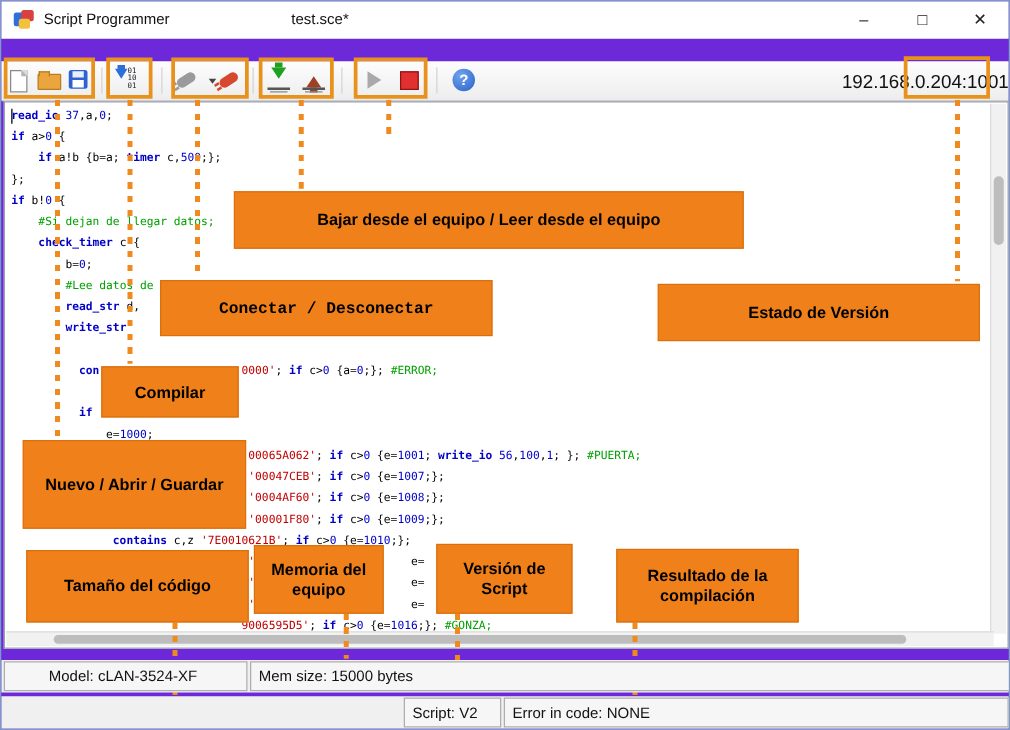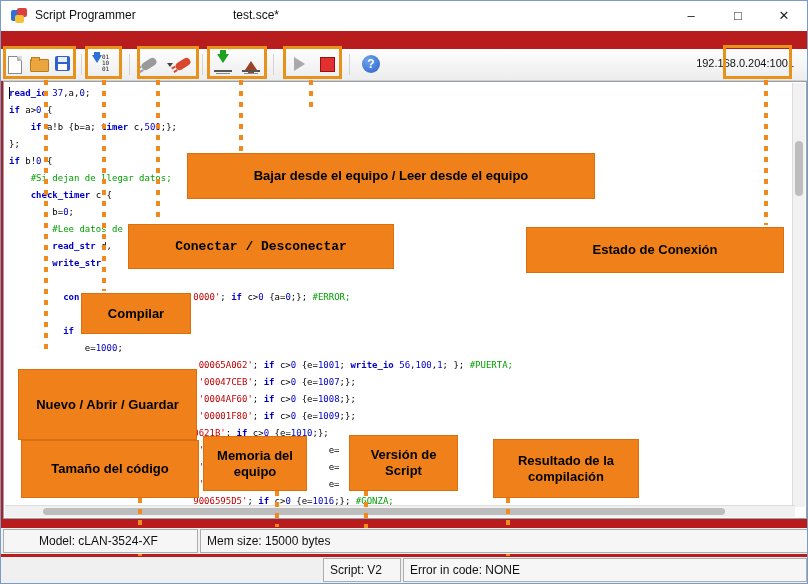--- a/index.html
+++ b/index.html
@@ -1,16 +1,16 @@
 <!DOCTYPE html>
 <html><head>
 <meta charset="utf-8">
 <style>
   html,body{margin:0;padding:0;background:#ffffff;}
-  #canvas{position:relative;width:808px;height:584px;background:#b91c1c;overflow:hidden;
+  #canvas{position:relative;width:808px;height:584px;background:#6d28d9;overflow:hidden;
           font-family:"Liberation Sans",sans-serif;border:1px solid #7a9cc4;box-sizing:border-box;}
 
   
   .titlebar{position:absolute;left:0;top:0;width:100%;height:30px;background:#ffffff;}
   .appicon{position:absolute;left:10px;top:7px;width:17px;height:16px;}
   .appicon .b1{position:absolute;left:0;top:2px;width:11px;height:11px;background:#2e6fd8;border-radius:2px;}
   .appicon .b2{position:absolute;left:6px;top:0;width:10px;height:9px;background:#d94040;border-radius:2px;}
   .appicon .b3{position:absolute;left:4px;top:7px;width:9px;height:8px;background:#f3c13a;border-radius:2px;}
   .apptitle{position:absolute;left:34px;top:7px;font-size:12px;color:#111;}
   .filename{position:absolute;left:232px;top:7px;font-size:12px;color:#111;}
@@ -19,21 +19,21 @@
   
   .menubar{position:absolute;left:0;top:30px;width:100%;height:18px;background:#ffffff;font-size:12px;color:#111;}
   .menuitem{display:inline-block;padding:1px 7px 2px 7px;}
   .menuitem b{font-weight:normal;text-decoration:underline;}
 
   
   .toolbar{position:absolute;left:0;top:48px;width:100%;height:31px;
            background:linear-gradient(#fdfdfd,#ededed);border-bottom:1px solid #cfcfcf;}
   .tbtn{position:absolute;top:3px;width:24px;height:25px;}
   .sep{position:absolute;top:5px;width:1px;height:21px;background:#d4d4d4;}
-  .ip{position:absolute;right:13px;top:8px;font-size:11px;color:#111;}
+  .ip{position:absolute;right:0;top:8px;font-size:15px;color:#111;}
 
   
   .i-page{position:absolute;left:5px;top:4px;width:12px;height:16px;background:#fff;border:1px solid #8a8a8a;}
   .i-page:after{content:"";position:absolute;right:-1px;top:-1px;border-style:solid;border-width:0 5px 5px 0;border-color:transparent #dcdcdc #b5b5b5 transparent;}
   .i-folder{position:absolute;left:3px;top:7px;width:17px;height:11px;background:#eaa53e;border:1px solid #b97d1d;border-radius:1px;}
   .i-folder:before{content:"";position:absolute;left:0;top:-3px;width:7px;height:3px;background:#eaa53e;border:1px solid #b97d1d;border-bottom:none;}
   .i-floppy{position:absolute;left:4px;top:4px;width:15px;height:15px;background:#2d62cf;border-radius:2px;}
   .i-floppy:before{content:"";position:absolute;left:3px;top:1px;width:9px;height:5px;background:#e8eefc;}
   .i-floppy:after{content:"";position:absolute;left:3px;top:8px;width:9px;height:6px;background:#ffffff;}
   .i-darr{position:absolute;left:3px;top:3px;width:0;height:0;border:5px solid transparent;border-top:8px solid #2e6fd8;}
@@ -184,23 +184,23 @@
       <div class="dotline" style="left: 155px; top: 79px; height: 142px;"></div>
       <div class="dotline" style="left: 238px; top: 79px; height: 71px;"></div>
       <div class="dotline" style="left: 308px; top: 79px; height: 28px;"></div>
       <div class="dotline" style="left: 763px; top: 79px; height: 145px;"></div>
       <div class="dotline" style="left: 137px; top: 497px; height: 58px;"></div>
       <div class="dotline" style="left: 274px; top: 490px; height: 36px;"></div>
       <div class="dotline" style="left: 363px; top: 490px; height: 65px;"></div>
       <div class="dotline" style="left: 505px; top: 497px; height: 58px;"></div>
       <div class="note" style="left: 186px; top: 152px; width: 408px; height: 46px;">Bajar desde el equipo / Leer desde el equipo</div>
       <div class="note" style="left: 127px; top: 223px; width: 266px; height: 45px; font-family: Liberation Mono, monospace;">Conectar / Desconectar</div>
-      <div class="note" style="left: 525px; top: 226px; width: 258px; height: 46px;">Estado de Conexión</div>
+      <div class="note" style="left: 525px; top: 226px; width: 258px; height: 46px;">Estado de Versión</div>
       <div class="note" style="left: 80px; top: 292px; width: 110px; height: 41px;">Compilar</div>
-      <div class="note" style="left: 17px; top: 351px; width: 179px; height: 71px; margin-top: 17px;">Nuevo / Abrir / Guardar</div>
+      <div class="note" style="left: 17px; top: 351px; width: 179px; height: 71px;">Nuevo / Abrir / Guardar</div>
       <div class="note" style="left: 20px; top: 439px; width: 178px; height: 58px;">Tamaño del código</div>
       <div class="note" style="left: 202px; top: 435px; width: 104px; height: 55px;">Memoria del equipo</div>
       <div class="note" style="left: 348px; top: 434px; width: 109px; height: 56px;">Versión de Script</div>
       <div class="note" style="left: 492px; top: 438px; width: 146px; height: 59px;">Resultado de la compilación</div>
     </div>
 
   <div id="statusarea">
       <div class="statusrow" style="top: 527px; height: 26px;">
         <div class="spanel" style="left: 2px; width: 195px; padding-left: 35px;">Model: cLAN-3524-XF</div>
         <div class="spanel" style="left: 199px; width: 615px;">Mem size: 15000 bytes</div>

